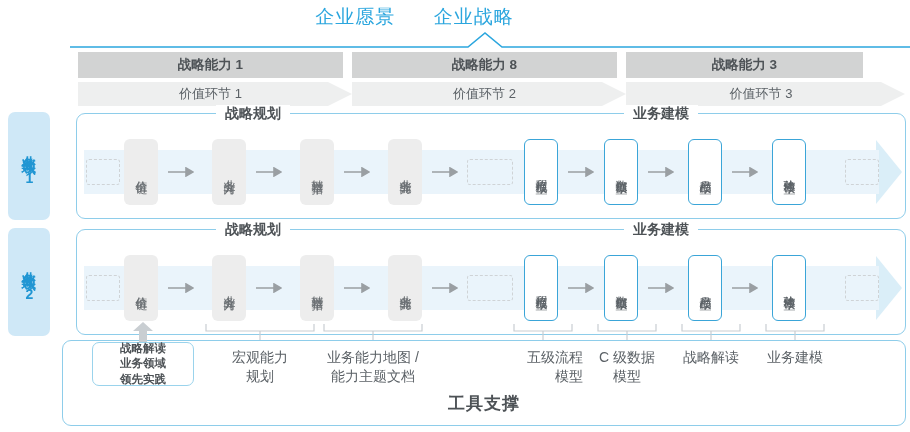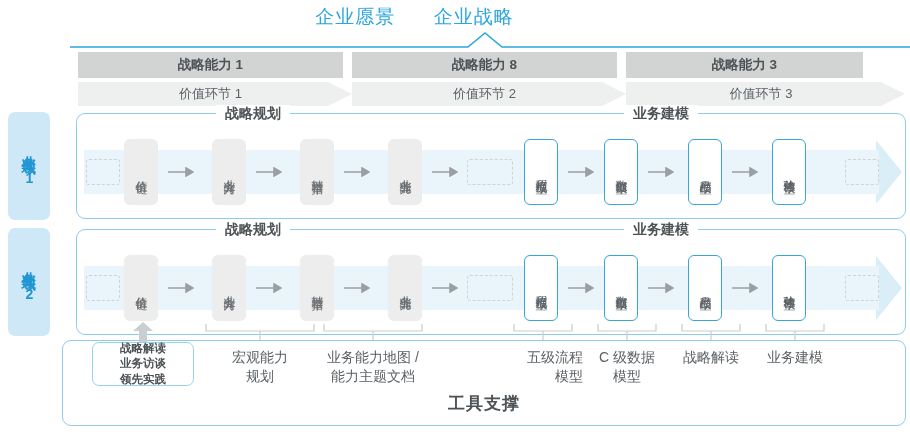--- a/index.html
+++ b/index.html
@@ -319,21 +319,21 @@
 </svg>
 
 <div class="abs" id="tool-panel"></div>
 
 <svg class="abs" id="up-arrow" viewBox="0 0 24 22">
   <path d="M8,22 L8,9 L2,9 L12,0 L22,9 L16,9 L16,22 Z" fill="#c9ced2"></path>
 </svg>
 
 <div class="abs" id="interview-box">
   <span>战略解读</span>
-  <span>业务访谈</span>
+  <span>业务领域</span>
   <span>领先实践</span>
 </div>
 
 <div class="abs tool-label" style="left:210px;width:100px;">
   <span style="white-space:pre-line">宏观能力
 规划</span>
 </div>
 <div class="abs tool-label" style="left:318px;width:110px;">
   <span style="white-space:pre-line">业务能力地图 /
 能力主题文档</span>

